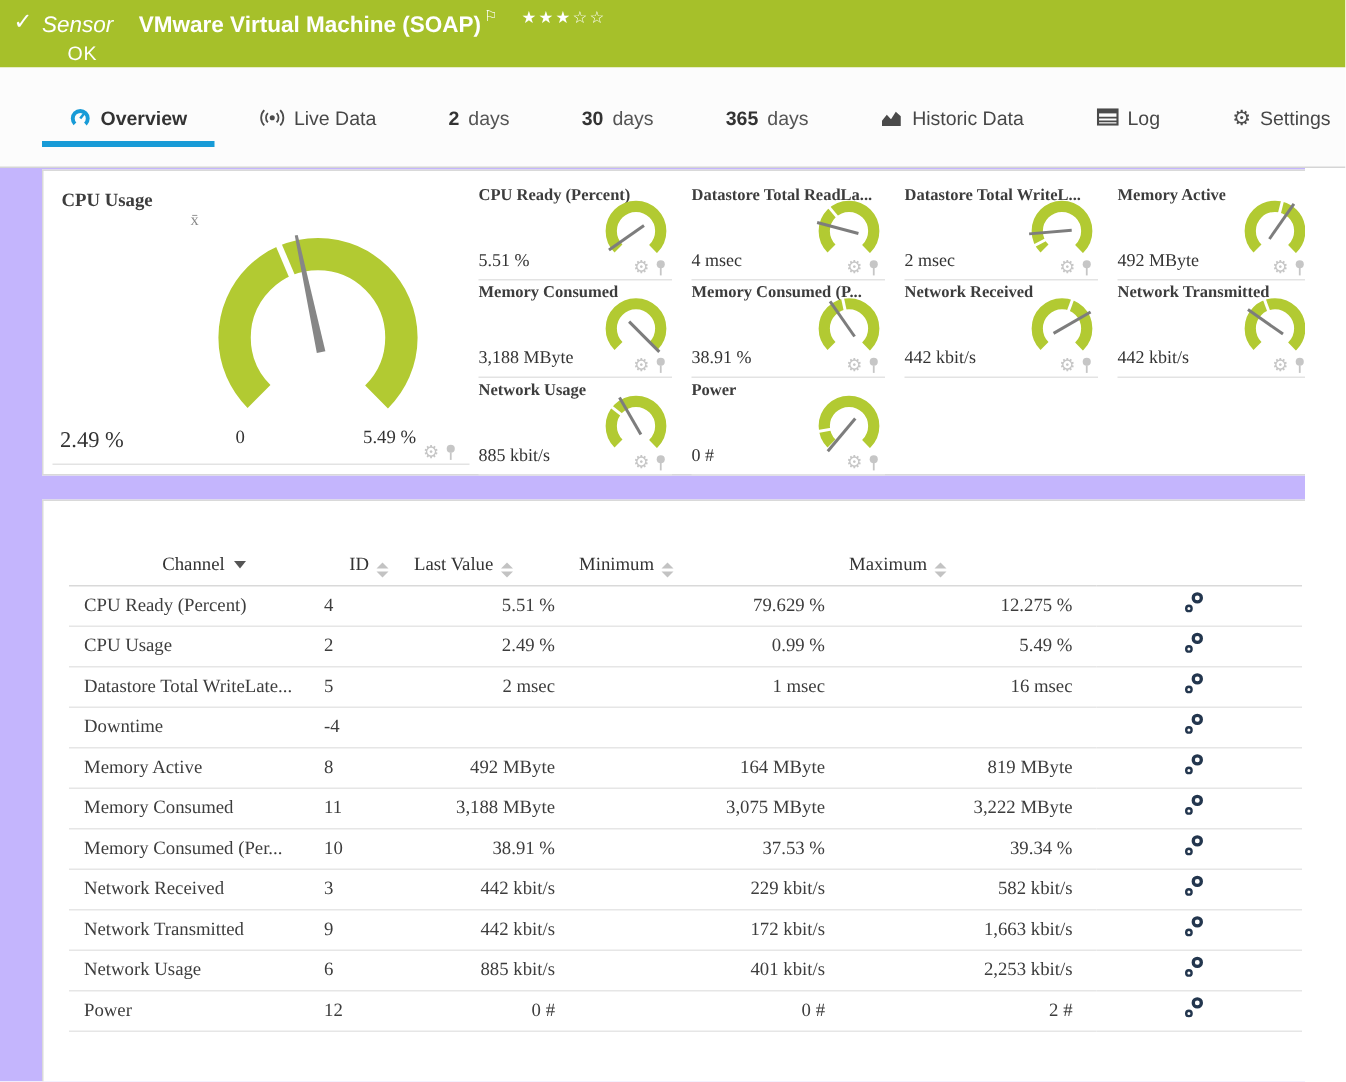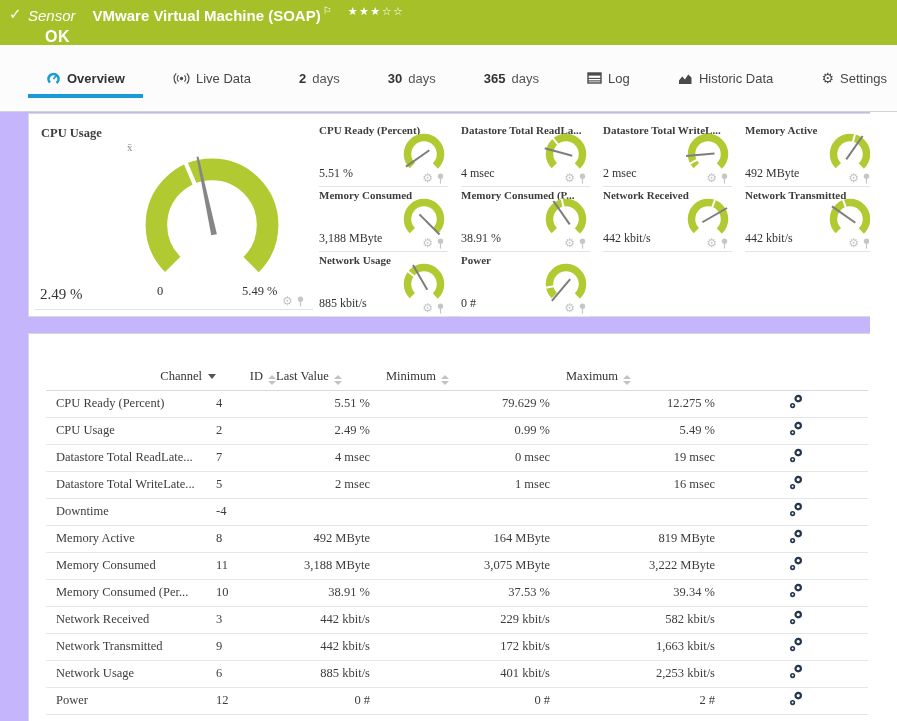--- a/index.html
+++ b/index.html
@@ -19,21 +19,21 @@
   .sensor-header {
     position: absolute; left:0; top:0; width:897px; height:45px;
     background: var(--green); color:#fff;
   }
   .check-icon { position:absolute; left:9px; top:5px; font-size:15px; font-weight:bold; }
   .title-line { position:absolute; left:28px; top:5px; font-size:15px; white-space:nowrap; }
   .kind { font-style: italic; font-weight: 400; }
   .sensor-name { font-weight: 600; margin-left:17px; }
   .flag-icon { font-size:10px; vertical-align: 7px; margin-left:2px; }
   .stars { font-size:11px; letter-spacing:1.5px; vertical-align:6px; margin-left:16px; }
-  .status-ok { position:absolute; left:45px; top:28px; font-size:16px; font-weight:700; letter-spacing:.5px; }
+  .status-ok { position:absolute; left:45px; top:28px; font-size:13px; font-weight:400; letter-spacing:.5px; }
 
   
   .tabstrip {
     position:absolute; left:0; top:45px; width:897px; height:67px;
     background:#fcfcfc; border-bottom:1px solid #d5d5d5;
     display:flex; align-items:center; justify-content:space-between;
     padding:0 10px 0 46px;
   }
   .tab { position:relative; display:flex; align-items:center; gap:6px;
     font-size:13px; color:#474747; height:100%; cursor:pointer; white-space:nowrap; }
@@ -77,21 +77,21 @@
   .cell .g-label { position:absolute; left:0; top:2px; font-size:11px; white-space:nowrap; overflow:hidden; max-width:138px; }
   .cell .g-value { position:absolute; left:0; bottom:6px; font-size:12px; color:#333; }
   .cell .sg { position:absolute; right:12px; top:7px; width:50px; height:50px; }
   .cell .mini-icons { position:absolute; right:16px; bottom:3px; }
   .arc-sm { fill:none; stroke:var(--gauge-green); stroke-width:15; stroke-dasharray:155.5 52.3; }
   .notch-sm { stroke:#fff; stroke-width:4; }
   .needle-sm { stroke:#7d7d7d; stroke-width:4; }
 
   
   table { border-collapse:collapse; table-layout:fixed; width:822px; margin-top:30px; font-size:12.5px; color:#3d3d3d; }
-  th { font-weight:400; color:#333; height:26px; border-bottom:1px solid #d9d9d9; text-align:right; white-space:nowrap; }
+  th { font-weight:400; color:#333; height:26px; border-bottom:1px solid #d9d9d9; text-align:center; white-space:nowrap; }
   td { height:27px; border-bottom:1px solid #e6e6e6; white-space:nowrap; overflow:hidden; }
   .c-channel { width:170px; padding-left:10px; }
   .c-id { width:60px; }
   .c-last { width:110px; } .c-min { width:180px; } .c-max { width:165px; }
   .c-act { width:137px; padding-left:58px; }
   td.c-last, td.c-min, td.c-max { text-align:right; padding-right:16px; }
   th.c-last, th.c-min, th.c-max { text-align:left; padding-right:2px; }
   .sort { display:inline-flex; flex-direction:column; gap:2px; margin-left:5px; vertical-align:1px; }
   .sort i { width:0; height:0; border-left:4px solid transparent; border-right:4px solid transparent; }
   .sort .up { border-bottom:4px solid #c3c3c3; }
@@ -141,36 +141,36 @@
   <div class="tab">
     <b>30</b>
       <span class="unit">days</span>
   </div>
   <div class="tab">
     <b>365</b>
       <span class="unit">days</span>
   </div>
   <div class="tab">
     <span class="ticon">
+      <svg width="15" height="13" viewBox="0 0 15 13">
+        <path d="M1 12 L1 8.5 L4.2 4.5 L7 7.5 L10.2 2.5 L13.5 5.5 L13.5 12 Z" fill="#4a4a4a"></path>
+      </svg>
+    </span>
+    <span>Historic Data</span>
+  </div>
+  <div class="tab">
+    <span class="ticon">
       <svg width="15" height="12" viewBox="0 0 15 12">
         <rect x="1" y="1" width="13" height="10" fill="none" stroke="#4a4a4a" stroke-width="1.4"></rect>
         <rect x="1" y="1" width="13" height="2.6" fill="#4a4a4a"></rect>
         <line x1="1" y1="6.4" x2="14" y2="6.4" stroke="#4a4a4a" stroke-width="1.1"></line>
         <line x1="1" y1="8.9" x2="14" y2="8.9" stroke="#4a4a4a" stroke-width="1.1"></line>
       </svg>
     </span>
     <span>Log</span>
-  </div>
-  <div class="tab">
-    <span class="ticon">
-      <svg width="15" height="13" viewBox="0 0 15 13">
-        <path d="M1 12 L1 8.5 L4.2 4.5 L7 7.5 L10.2 2.5 L13.5 5.5 L13.5 12 Z" fill="#4a4a4a"></path>
-      </svg>
-    </span>
-    <span>Historic Data</span>
   </div>
   <div class="tab">
     <span class="ticon gear-glyph">⚙</span>
     <span>Settings</span>
   </div>
 </div>
 
 <div class="content">
 
   <div class="panel gauges-panel">
@@ -431,35 +431,20 @@
             <td class="c-act">
               <span class="wrench-btn">
                 <svg width="14" height="15" viewBox="0 0 14 15">
                   <circle cx="9.2" cy="4.6" r="2.7" fill="none" stroke="#23364e" stroke-width="2.2"></circle>
                   <circle cx="3.6" cy="11.6" r="1.8" fill="none" stroke="#23364e" stroke-width="1.6"></circle>
                 </svg>
               </span>
             </td>
           </tr>
 
-          <tr>
-            <td class="c-channel">Datastore Total ReadLate...</td>
-            <td class="c-id">7</td>
-            <td class="c-last">4 msec</td>
-            <td class="c-min">0 msec</td>
-            <td class="c-max">19 msec</td>
-            <td class="c-act">
-              <span class="wrench-btn">
-                <svg width="14" height="15" viewBox="0 0 14 15">
-                  <circle cx="9.2" cy="4.6" r="2.7" fill="none" stroke="#23364e" stroke-width="2.2"></circle>
-                  <circle cx="3.6" cy="11.6" r="1.8" fill="none" stroke="#23364e" stroke-width="1.6"></circle>
-                </svg>
-              </span>
-            </td>
-          </tr>
 
           <tr>
             <td class="c-channel">Datastore Total WriteLate...</td>
             <td class="c-id">5</td>
             <td class="c-last">2 msec</td>
             <td class="c-min">1 msec</td>
             <td class="c-max">16 msec</td>
             <td class="c-act">
               <span class="wrench-btn">
                 <svg width="14" height="15" viewBox="0 0 14 15">

